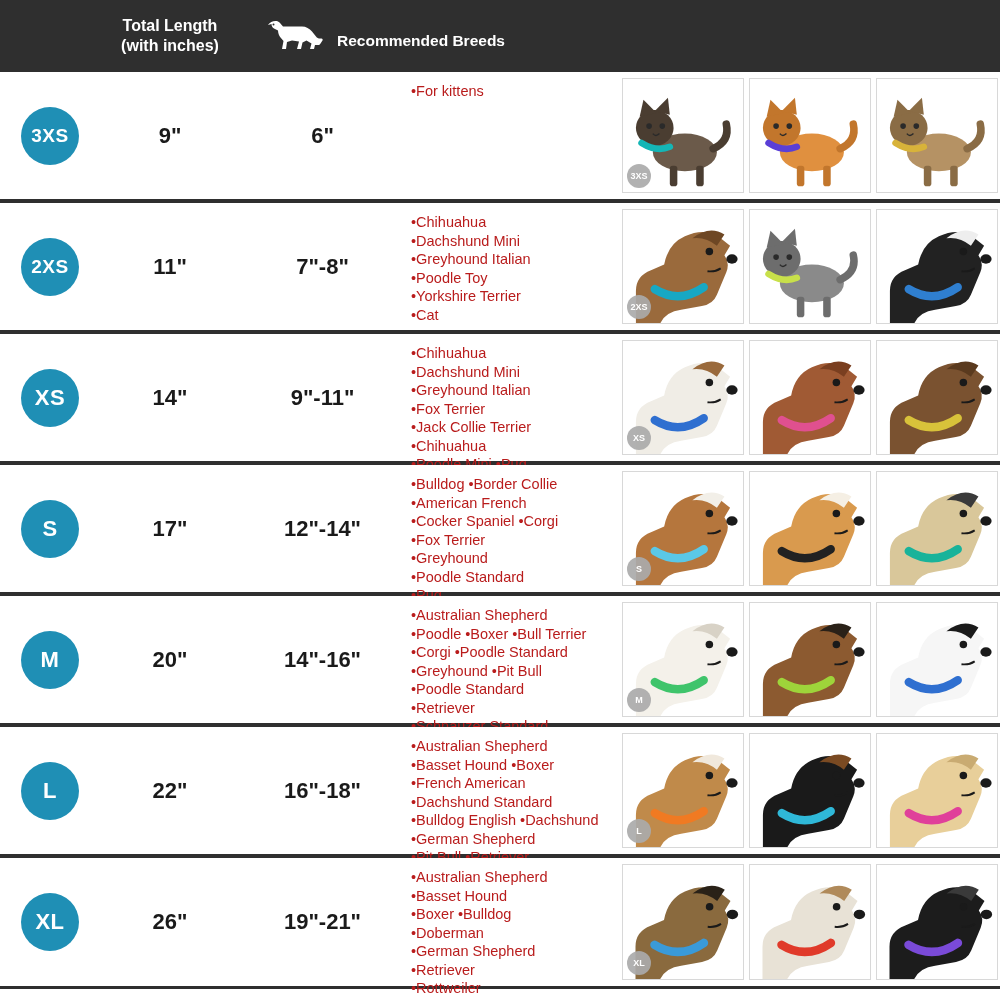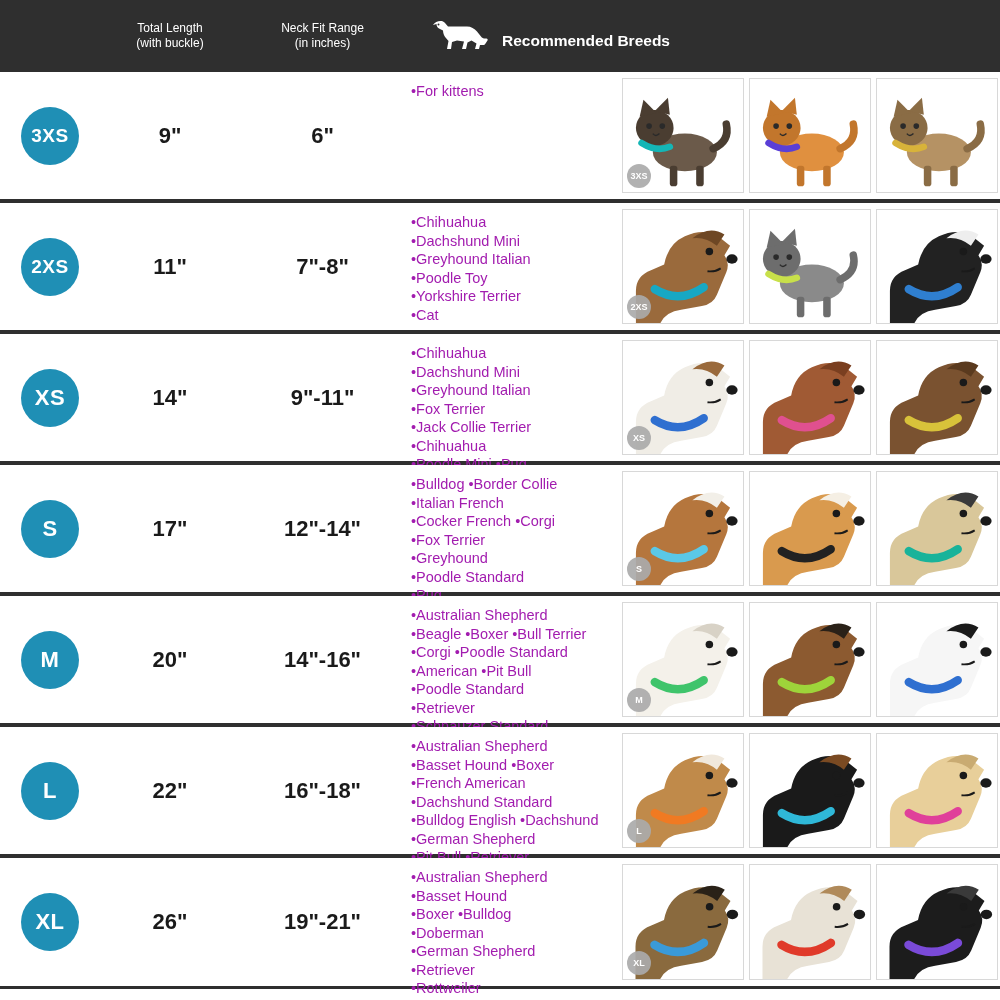--- a/index.html
+++ b/index.html
@@ -13,21 +13,21 @@
 
   
   .header {
     display: flex; align-items: center;
     height: 72px; background: #2f2f2f; color: #fff;
   }
   .col-size { width: 100px; flex: 0 0 100px; }
   .col-len  { width: 140px; flex: 0 0 140px; text-align: center; }
   .col-neck { width: 165px; flex: 0 0 165px; text-align: center; }
   .col-breed{ flex: 1 1 auto; }
-  .hdr-txt { font-size: 12px; font-weight: normal; line-height: 1.25; }
+  .hdr-txt { font-size: 16px; font-weight: bold; line-height: 1.25; }
   .hdr-breed { display: flex; align-items: center; gap: 12px; padding-left: 25px; }
   .dog-logo { width: 60px; height: 34px; flex: 0 0 60px; }
   .hdr-breed-label { font-size: 15.5px; font-weight: bold; margin-top: 10px; }
 
   
   .row {
     display: flex; align-items: stretch;
     border-bottom: 4px solid #2f2f2f;
     background: #fff;
     position: relative;
@@ -44,21 +44,21 @@
   }
   .badge.small-label { font-size: 22px; }
 
   .cell-num {
     display: flex; align-items: center; justify-content: center;
     font-size: 22px; font-weight: bold; color: #1a1a1a;
   }
 
   .cell-breeds {
     padding: 10px 6px 10px 6px;
-    font-size: 14.5px; line-height: 1.28; color: #a21caf;
+    font-size: 14.5px; line-height: 1.28; color: #b91c1c;
     display: flex; flex-direction: column; justify-content: flex-start;
   }
   .cell-breeds .bline { white-space: nowrap; }
 
   .cell-photos {
     flex: 0 0 378px; width: 378px;
     display: flex; gap: 5px; align-items: center; padding: 6px 2px 6px 0;
   }
   .photo {
     position: relative; flex: 1 1 0; height: 100%;
@@ -85,25 +85,21 @@
 </style>
 </head>
 <body>
 
 <div class="sheet">
 
   <div class="header">
     <div class="col-size"></div>
     <div class="col-len">
       <div class="hdr-txt">Total Length</div>
-      <div class="hdr-txt">(with buckle)</div>
-    </div>
-    <div class="col-neck">
-      <div class="hdr-txt">Neck Fit Range</div>
-      <div class="hdr-txt">(in inches)</div>
+      <div class="hdr-txt">(with inches)</div>
     </div>
     <div class="col-breed hdr-breed">
       <span class="dog-logo">
         <svg viewBox="0 0 120 62" xmlns="http://www.w3.org/2000/svg" aria-hidden="true">
           <path fill="#ffffff" d="M6 12c4-6 11-9 17-8 3 .5 5 2 7 4l6 7h38c8 0 15 4 20 10l8 10c2 3 5 4 8 4h3c2 0 3 2 2 4l-4 6c-1 2-3 3-5 3h-6l-2 8h-8l3-11-10-6-8 4-3 13h-8l4-15-14-2-10 3-2 14h-8l3-16-6-7c-3-4-5-9-5-14l-8-4c-3-2-5-5-5-9z"></path>
           <circle cx="17" cy="11" r="2" fill="#2f2f2f"></circle>
         </svg>
       </span>
       <span class="hdr-breed-label">Recommended Breeds</span>
     </div>
@@ -280,22 +276,22 @@
         </div>
       </div>
       <div class="row r3">
         <div class="col-size cell-size">
           <div class="badge small-label">S</div>
         </div>
         <div class="col-len cell-num">17"</div>
         <div class="col-neck cell-num">12"-14"</div>
         <div class="col-breed cell-breeds">
           <div class="bline">•Bulldog •Border Collie</div>
-          <div class="bline">•Italian French</div>
-          <div class="bline">•Cocker French •Corgi</div>
+          <div class="bline">•American French</div>
+          <div class="bline">•Cocker Spaniel •Corgi</div>
           <div class="bline">•Fox Terrier</div>
           <div class="bline">•Greyhound</div>
           <div class="bline">•Poodle Standard</div>
           <div class="bline">•Pug</div>
         </div>
         <div class="cell-photos">
           <div class="photo">
   <svg viewBox="0 0 120 120" preserveAspectRatio="xMidYMid meet" xmlns="http://www.w3.org/2000/svg">
     <rect width="120" height="120" fill="#ffffff"></rect>
     <path d="M10 120 L10 86 q0 -16 16 -22 l14 -6 q4 -22 22 -30 q22 -10 38 2 l10 8 -6 10 q6 8 2 18 l-10 24 q-4 10 -16 12 l-22 4 q-16 2 -22 14 z" fill="#b5763d"></path>
@@ -332,23 +328,23 @@
         </div>
       </div>
       <div class="row r4">
         <div class="col-size cell-size">
           <div class="badge small-label">M</div>
         </div>
         <div class="col-len cell-num">20"</div>
         <div class="col-neck cell-num">14"-16"</div>
         <div class="col-breed cell-breeds">
           <div class="bline">•Australian Shepherd</div>
-          <div class="bline">•Beagle •Boxer •Bull Terrier</div>
+          <div class="bline">•Poodle •Boxer •Bull Terrier</div>
           <div class="bline">•Corgi •Poodle Standard</div>
-          <div class="bline">•American •Pit Bull</div>
+          <div class="bline">•Greyhound •Pit Bull</div>
           <div class="bline">•Poodle Standard</div>
           <div class="bline">•Retriever</div>
           <div class="bline">•Schnauzer Standard</div>
         </div>
         <div class="cell-photos">
           <div class="photo">
   <svg viewBox="0 0 120 120" preserveAspectRatio="xMidYMid meet" xmlns="http://www.w3.org/2000/svg">
     <rect width="120" height="120" fill="#ffffff"></rect>
     <path d="M10 120 L10 86 q0 -16 16 -22 l14 -6 q4 -22 22 -30 q22 -10 38 2 l10 8 -6 10 q6 8 2 18 l-10 24 q-4 10 -16 12 l-22 4 q-16 2 -22 14 z" fill="#f4f1ea"></path>
     <path d="M70 30 q18 -14 34 -4 l-8 12 q-12 -10 -26 -8 z" fill="#d8d2c6"></path>

